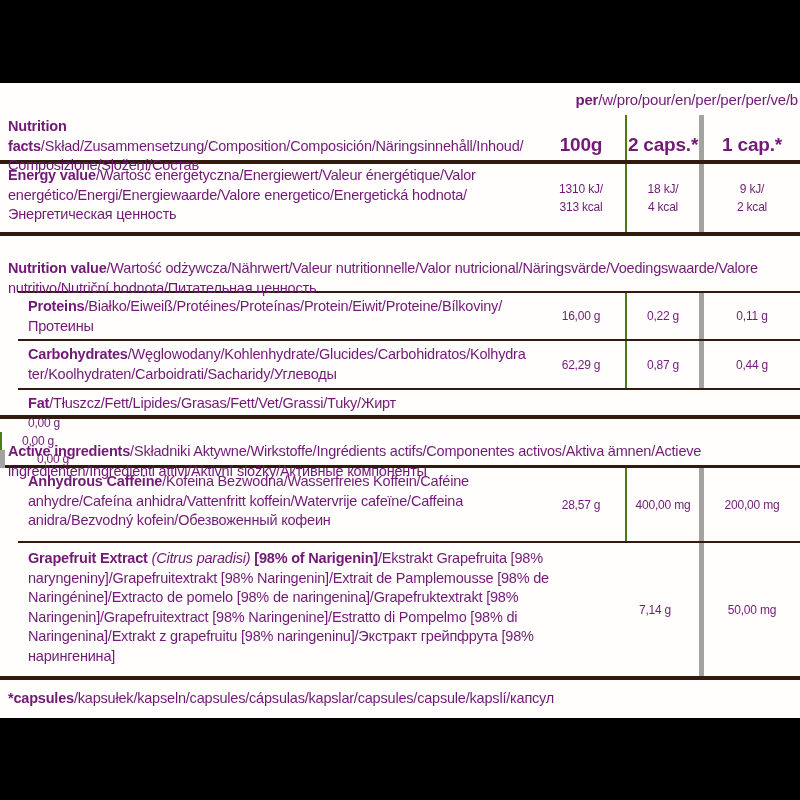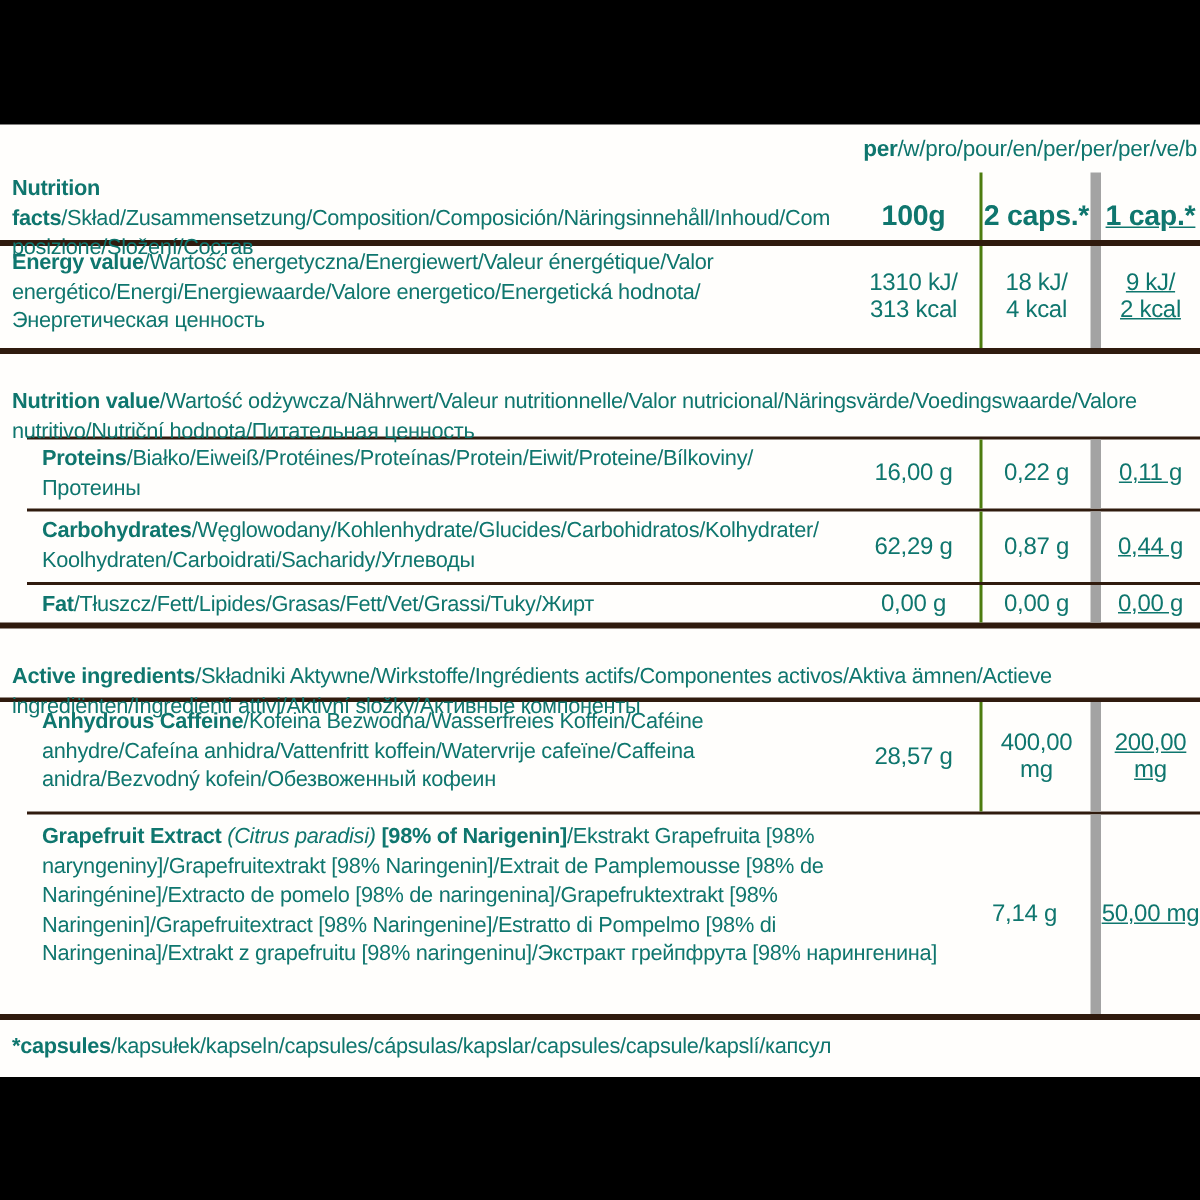--- a/index.html
+++ b/index.html
@@ -1,20 +1,20 @@
 <!DOCTYPE html>
 <html><head>
 <meta charset="utf-8">
 <style>
   * { margin:0; padding:0; box-sizing:border-box; }
   html,body { width:800px; height:800px; background:#000; overflow:hidden; }
   .stage {
     position:relative; width:800px; height:800px; background:#000;
     font-family:"Liberation Sans", sans-serif;
-    color:#0f766e;
+    color:#701a75;
     letter-spacing:-0.2px;
   }
   .panel {
     position:absolute; top:83px; left:0; width:800px; height:635px;
     background:#fffefc;
   }
   .per-row {
     height:32px; padding:8px 2px 0 0;
     text-align:right; font-size:15px; line-height:18px;
     white-space:nowrap; overflow:hidden;
@@ -23,34 +23,34 @@
   .label {
     flex:1 1 auto; min-width:0;
     font-size:14.5px; line-height:19.5px;
     padding:2px 10px 0 8px;
     word-break:break-word;
   }
   .label.indent { padding-left:28px; }
   .vcell {
     flex:0 0 auto; display:flex; flex-direction:column;
     align-items:center; justify-content:center;
-    font-size:16px; line-height:18px; text-align:center;
+    font-size:12px; line-height:18px; text-align:center;
   }
   .c1 { width:88px; }
   .c2 { width:74px; border-left:2px solid #4d7c0f; }
-  .c3 { width:73px; border-left:7px solid #a3a3a3;text-decoration:underline; }
+  .c3 { width:101px; border-left:5px solid #a3a3a3; }
   .colhead { font-weight:bold; font-size:19px; justify-content:flex-end; padding-bottom:6px; }
   .header-row  { height:49px; border-bottom:4px solid #301b0e; }
   .energy-row  { height:72px; border-bottom:4px solid #301b0e; }
   .section     { height:55px; padding:23px 10px 0 8px; font-size:14.5px; line-height:19.5px; }
   .section-ai  { height:49px; border-bottom:3px solid #301b0e; }
   .hr-thin { height:2px; background:#301b0e; margin-left:18px; }
   .proteins-row { height:46px; }
   .carbs-row    { height:47px; }
-  .fat-row      { height:29px; border-bottom:4px solid #301b0e; }
+  .fat-row      { height:29px; border-bottom:4px solid #301b0e;flex-direction:column; }
   .caffeine-row   { height:73px; }
   .grapefruit-row { height:137px; border-bottom:4px solid #301b0e; }
   .grapefruit-row .label { padding-top:6px; }
   .caffeine-row .label { padding-top:4px; }
   .proteins-row .label, .carbs-row .label { padding-top:4px; }
   .fat-row .label { padding-top:4px; }
   .footnote {
     height:31px; padding:9px 10px 0 8px;
     font-size:14.5px; line-height:19px; white-space:nowrap; overflow:hidden;
   }

